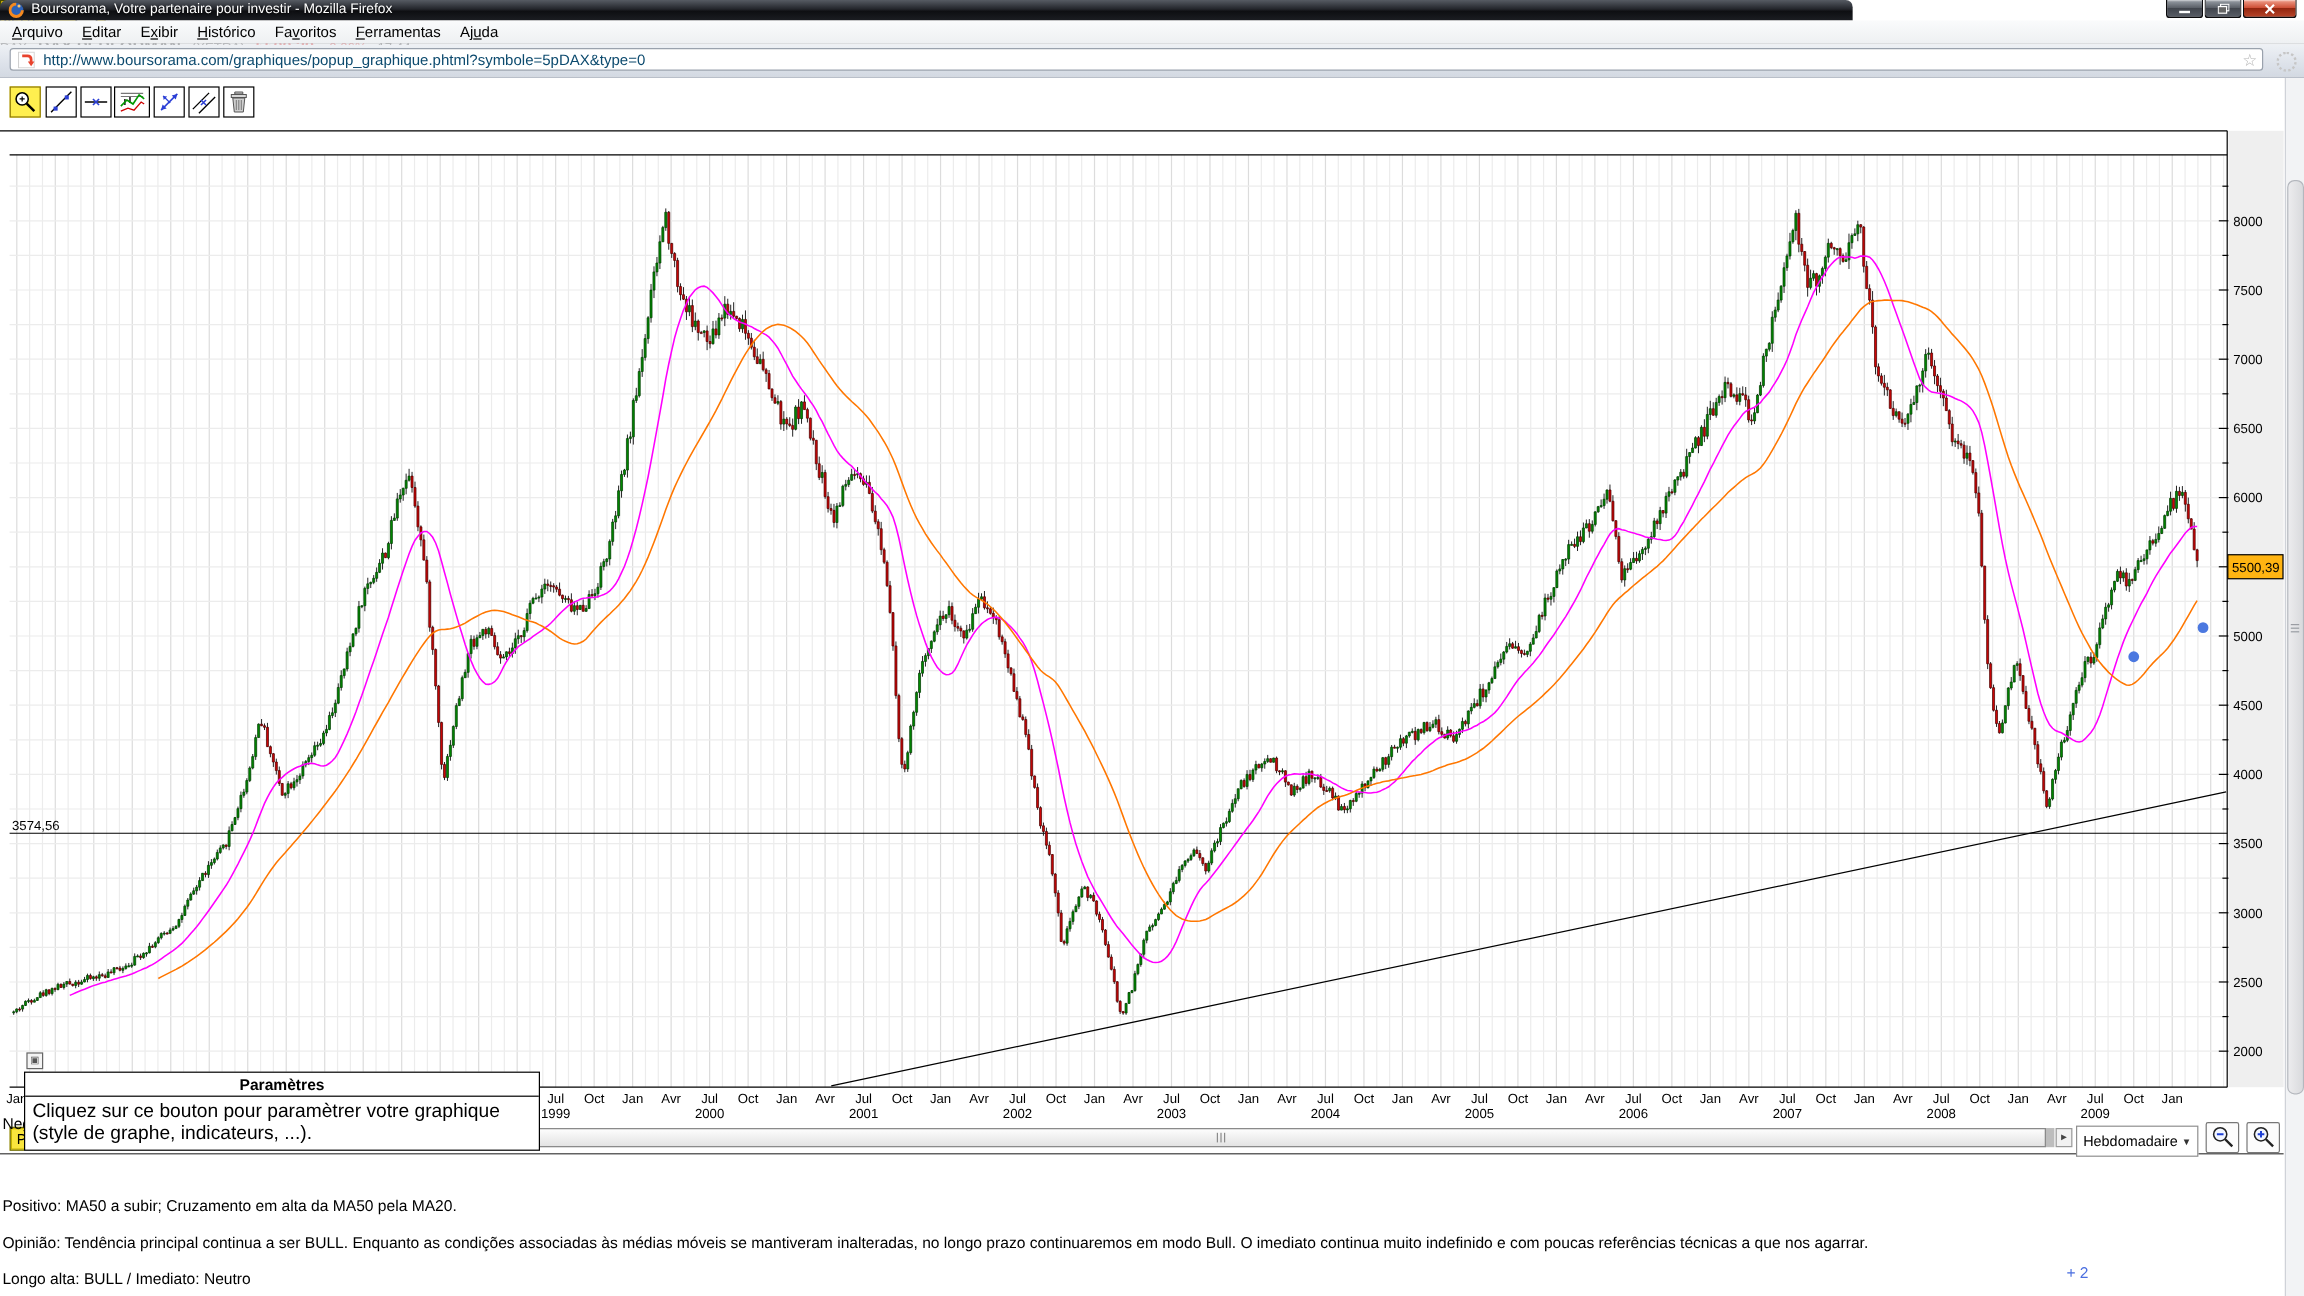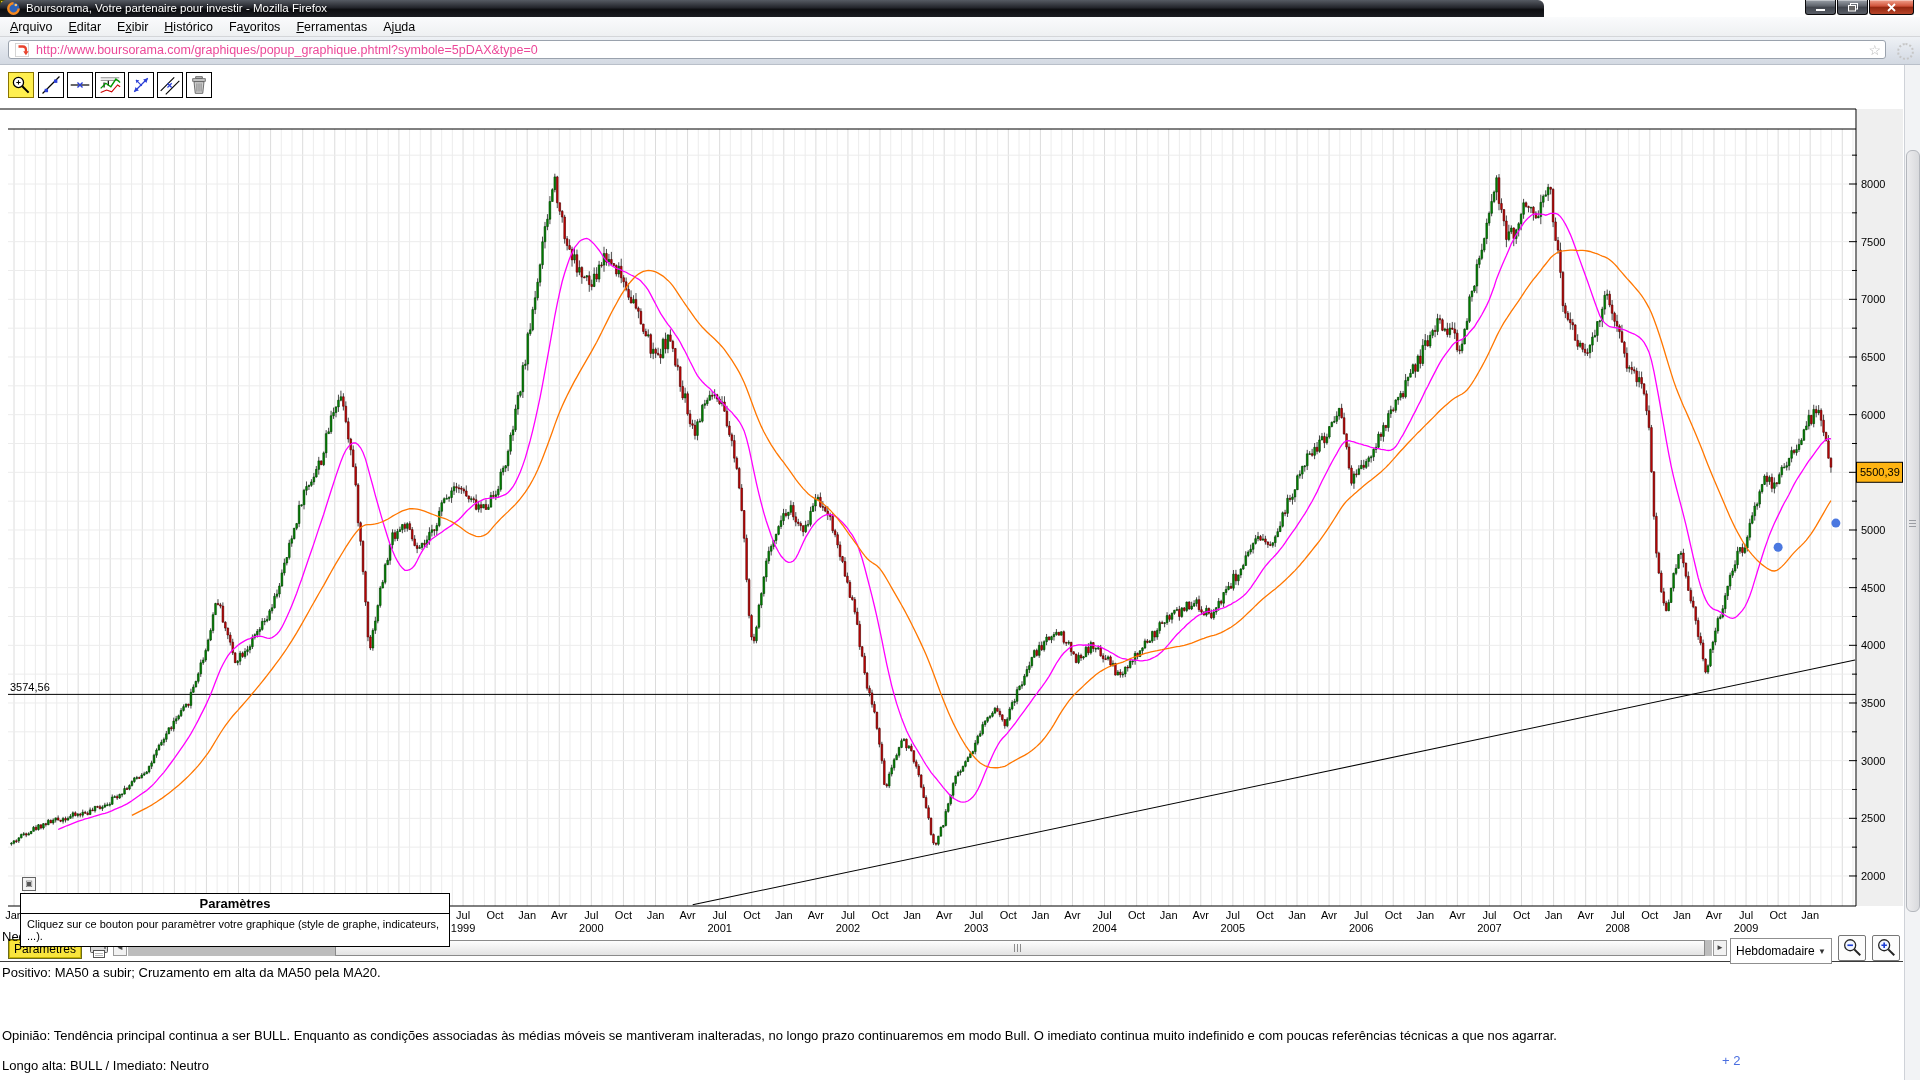--- a/index.html
+++ b/index.html
@@ -18,21 +18,21 @@
   .wb.close{width:43px;background:linear-gradient(#f0a08c,#cf5138 45%,#93260f 50%,#b7452a)}
   .menubar{left:0;top:17px;width:1920px;height:20px;background:linear-gradient(#fafbfc,#eef0f2);
     border-bottom:1px solid #d4d6d9;z-index:20;display:flex;align-items:center;padding-left:2px;box-sizing:border-box}
   .menu-item{font-size:12.5px;color:#000;padding:2px 8px;cursor:default}
   .menu-item u{text-decoration:underline}
   .urlrow{left:0;top:37px;width:1920px;height:27px;z-index:20;
     background:linear-gradient(#eef1f5,#dde2ea 60%,#d3d9e2);border-bottom:1px solid #b9bfc9}
   .urlfield{left:8px;top:3px;width:1878px;height:19px;background:#fff;border:1px solid #9aa2ad;
     border-radius:3px;display:flex;align-items:center;padding:0 4px;box-sizing:border-box}
   .favicon-box{width:17px;height:17px;display:flex;align-items:center;justify-content:center;margin-right:6px}
-  .url-text{font-size:12.5px;color:#ec4899;flex:1;white-space:nowrap;overflow:hidden}
+  .url-text{font-size:12.5px;color:#0c4a6e;flex:1;white-space:nowrap;overflow:hidden}
   .star{color:#b5b5b5;font-size:14px;line-height:14px;margin-left:6px}
   .spinner{right:6px;top:43px;width:13px;height:13px;border:2px dotted #c6c6c6;border-radius:50%;z-index:21}
   
   .tool-btn{position:absolute;top:72px;width:26px;height:26px;background:#fff;border:1px solid #000;
     box-sizing:border-box;display:flex;align-items:center;justify-content:center;z-index:5}
   .tool-btn.selected{background:#ffef4f;border:1px solid #8a7500}
   .publish-btn{left:217px;top:70px;width:88px;height:31px;background:#ffd800;border:1px solid #4a4a00;
     box-sizing:border-box;display:flex;align-items:center;z-index:5;padding:1px 2px}
   .publish-txt{font-size:8.5px;font-weight:bold;line-height:9px;letter-spacing:.4px;color:#000}
   
@@ -43,21 +43,21 @@
   .q-chg{font-size:11px;color:#e00000}
   .q-time{font-size:11px;color:#000}
   
   .legend{left:8px;top:113px;display:flex;align-items:center;font-size:11px;color:#000;z-index:5;white-space:nowrap}
   .swatch{display:inline-block;width:13px;height:4px;margin:0 5px 0 0;vertical-align:middle}
   
   .mini-ico{left:22px;top:877px;width:12px;height:12px;border:1px solid #666;background:#f4f4f4;z-index:7;
     font-size:8px;line-height:11px;text-align:center;color:#555}
   .ptooltip{left:20px;top:893px;width:428px;background:#fff;border:1px solid #000;z-index:7}
   .ptooltip .tt-title{font-size:13px;font-weight:bold;text-align:center;padding:2px 0;border-bottom:1px solid #000}
-  .ptooltip .tt-body{font-size:11px;padding:4px 6px;color:#000}
+  .ptooltip .tt-body{font-size:16px;padding:4px 6px;color:#000}
   
   .hline{position:absolute;background:#3c3c3c;height:1px;z-index:4}
   .param-btn{left:8px;top:939px;width:74px;height:20px;background:#f9e53d;border:1px solid #6b6b1a;
     box-shadow:inset 0 0 0 1px #c8b400;font-size:12px;text-align:center;line-height:18px;z-index:5;box-sizing:border-box}
   .print-btn{left:86px;top:938px;width:26px;height:22px;z-index:5;display:flex;align-items:center;justify-content:center}
   .sb-arrow{position:absolute;top:940px;width:14px;height:16px;background:#f2f2f2;border:1px solid #9a9a9a;
     box-sizing:border-box;font-size:8px;color:#444;text-align:center;line-height:14px;z-index:5}
   .sb-track{left:128px;top:940px;width:1584px;height:16px;background:#bdbdbd;z-index:4}
   .sb-thumb{left:335px;top:940px;width:1370px;height:16px;background:linear-gradient(#fdfdfd,#e3e3e3);
     border:1px solid #8a8a8a;box-sizing:border-box;z-index:5}
@@ -608,21 +608,21 @@
 </div>
 <div class="zoom-btn" style="left:1872px">
   <svg width="22" height="22" viewBox="0 0 24 24">
     <circle cx="10" cy="9" r="6" fill="#f2f6ff" stroke="#222" stroke-width="1.4"></circle>
     <path d="M14.5,13.5 L21,20" stroke="#222" stroke-width="2.2"></path>
     <path d="M7,9 h6 M10,6 v6" stroke="#1d3fd4" stroke-width="1.8"></path>
   </svg>
 </div>
 <div class="hline" style="left:0;top:961px;width:1903px"></div>
 
-<div class="an" style="top:965px">Positivo: MA50 a subir; Cruzamento em alta da MA50 pela MA20.</div>
+<div class="an" style="top:997px">Positivo: MA50 a subir; Cruzamento em alta da MA50 pela MA20.</div>
 <div class="an" style="top:929px">Negativo:......</div>
 <div class="an" style="top:1028px">Opinião: Tendência principal continua a ser BULL. Enquanto as condições associadas às médias móveis se mantiveram inalteradas, no longo prazo continuaremos em modo Bull. O imediato continua muito indefinido e com poucas referências técnicas a que nos agarrar.</div>
 <div class="an" style="top:1058px">Longo alta: BULL  /  Imediato: Neutro</div>
 <div class="abs more-link">+ 2</div>
 
 <div class="abs vscroll"></div>
 <div class="abs vthumb"></div>
 <div class="abs vgrip">
     <i></i>
     <i></i>

